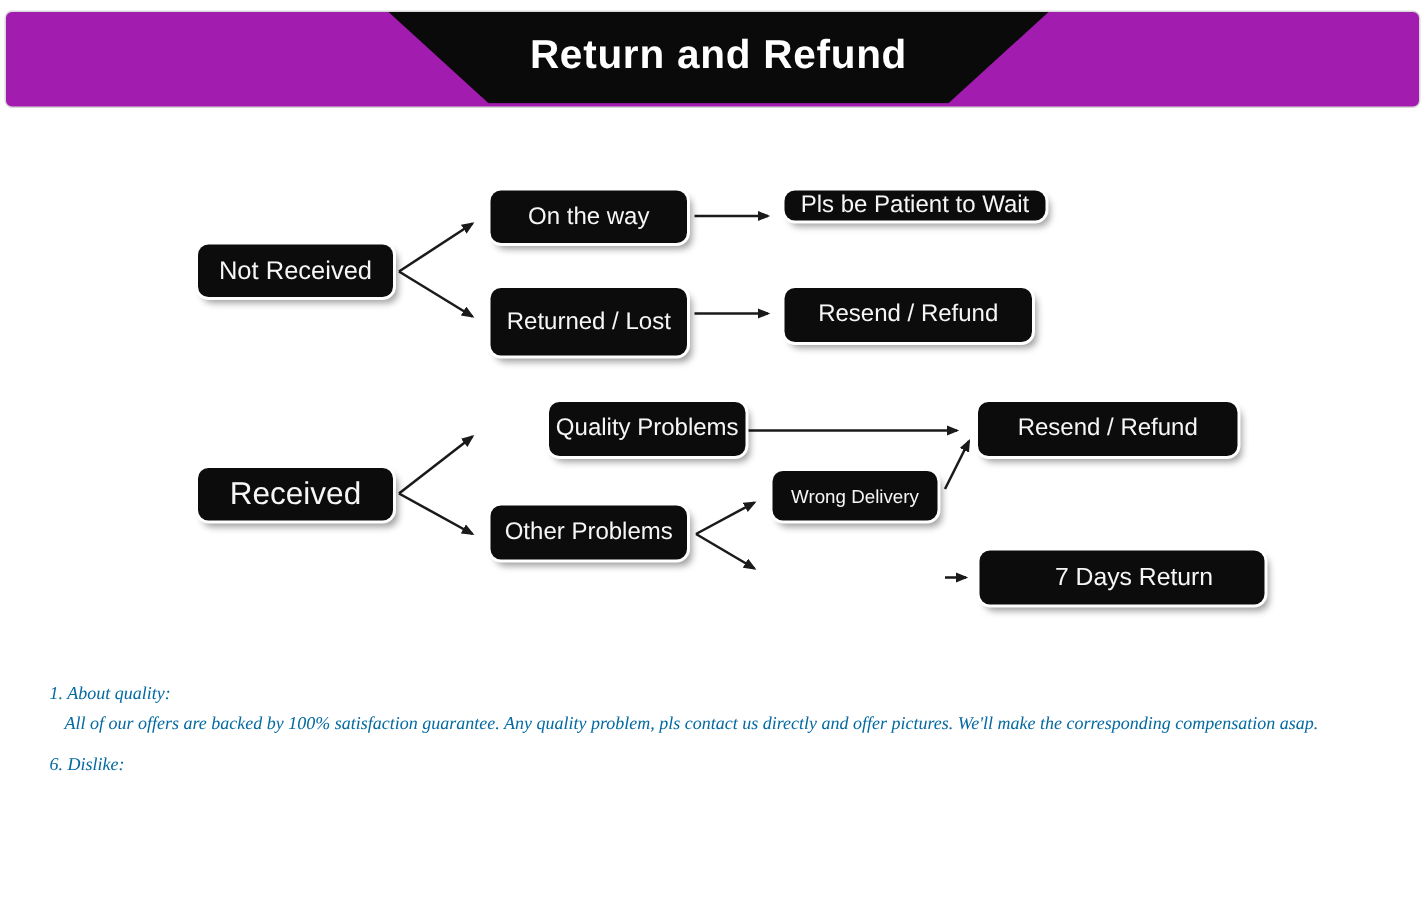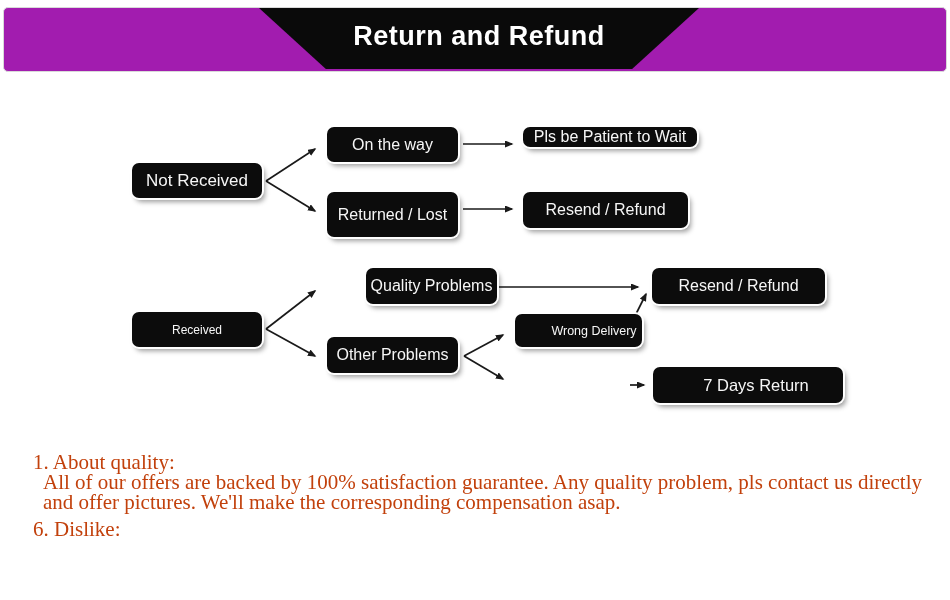--- a/index.html
+++ b/index.html
@@ -62,37 +62,38 @@
     align-items: center;
     justify-content: center;
     font-size: 16px;
     white-space: nowrap;
   }
   .n0  { left:132px; top:163px; width:130px; height:35px; font-size:17px; }
   .n1  { left:327px; top:127px; width:131px; height:35px; }
   .n2  { left:523px; top:127px; width:174px; height:20px; }
   .n3  { left:327px; top:192px; width:131px; height:45px; }
   .n4  { left:523px; top:192px; width:165px; height:36px; font-size:16px; }
-  .n5  { left:132px; top:312px; width:130px; height:35px; font-size:12px; }
+  .n5  { left:132px; top:312px; width:130px; height:35px; font-size:21px; }
   .n6  { left:327px; top:268px; width:131px; height:36px;margin-left:39px; }
   .n7  { left:327px; top:337px; width:131px; height:36px; }
-  .n8  { left:515px; top:314px; width:96px; height:33px; font-size:12.5px;padding-left:31px; }
+  .n8  { left:515px; top:314px; width:110px; height:33px; font-size:12.5px; }
   .n9  { left:652px; top:268px; width:173px; height:36px; font-size:16px; }
   .n10 { left:515px; top:367px; width:110px; height:35px; font-size:16.5px; }
   .n11 { left:653px; top:367px; width:174px; height:36px; font-size:16.5px;padding-left:16px; }
   
   .notes {
     position: absolute;
     left: 0;
     top: 452px;
     width: 950px;
     font-family: "Liberation Serif", serif;
-    color: #c2410c;
-    font-size: 21px;
+    color: #0369a1;
+    font-size: 12px;
     line-height: 20px;
+    font-style: italic;
   }
   .note-heading {
     padding-left: 33px;
     margin: 0;
   }
   .note-body {
     padding-left: 43px;
     padding-right: 18px;
     margin: 0 0 7px 0;
     max-width: 918px;

